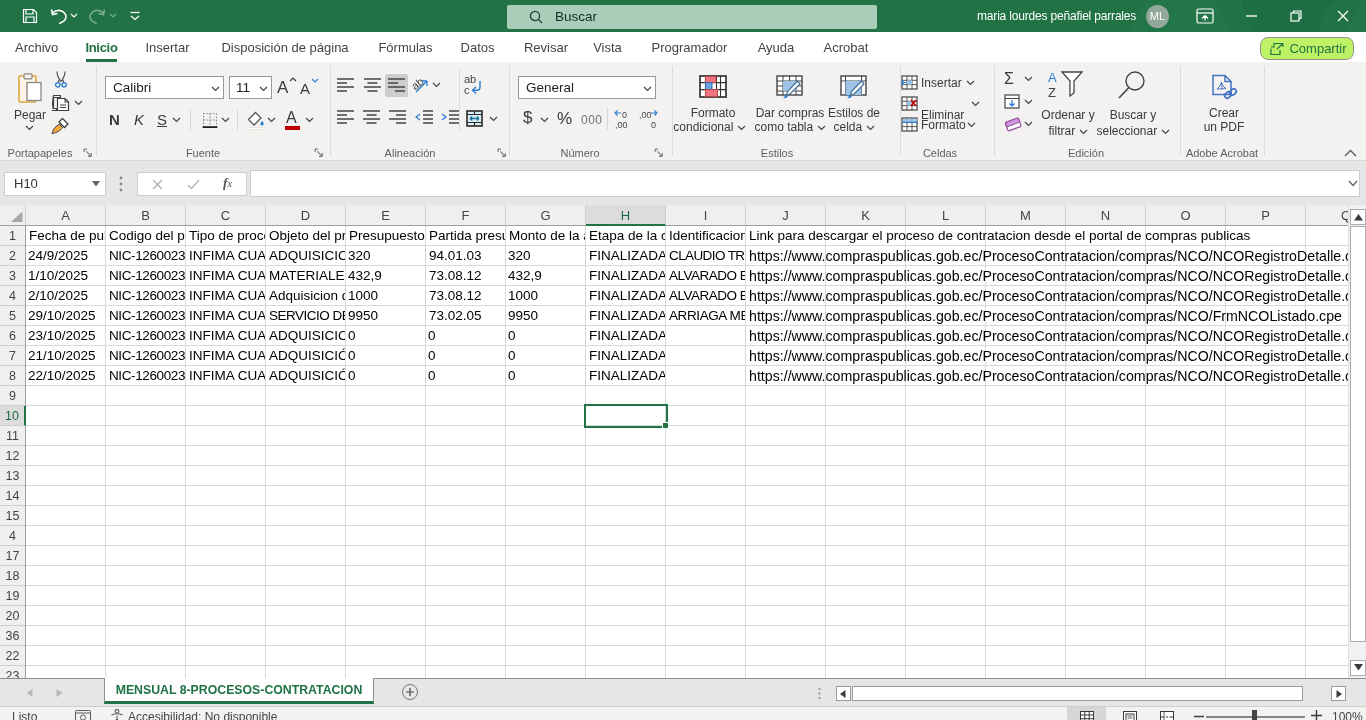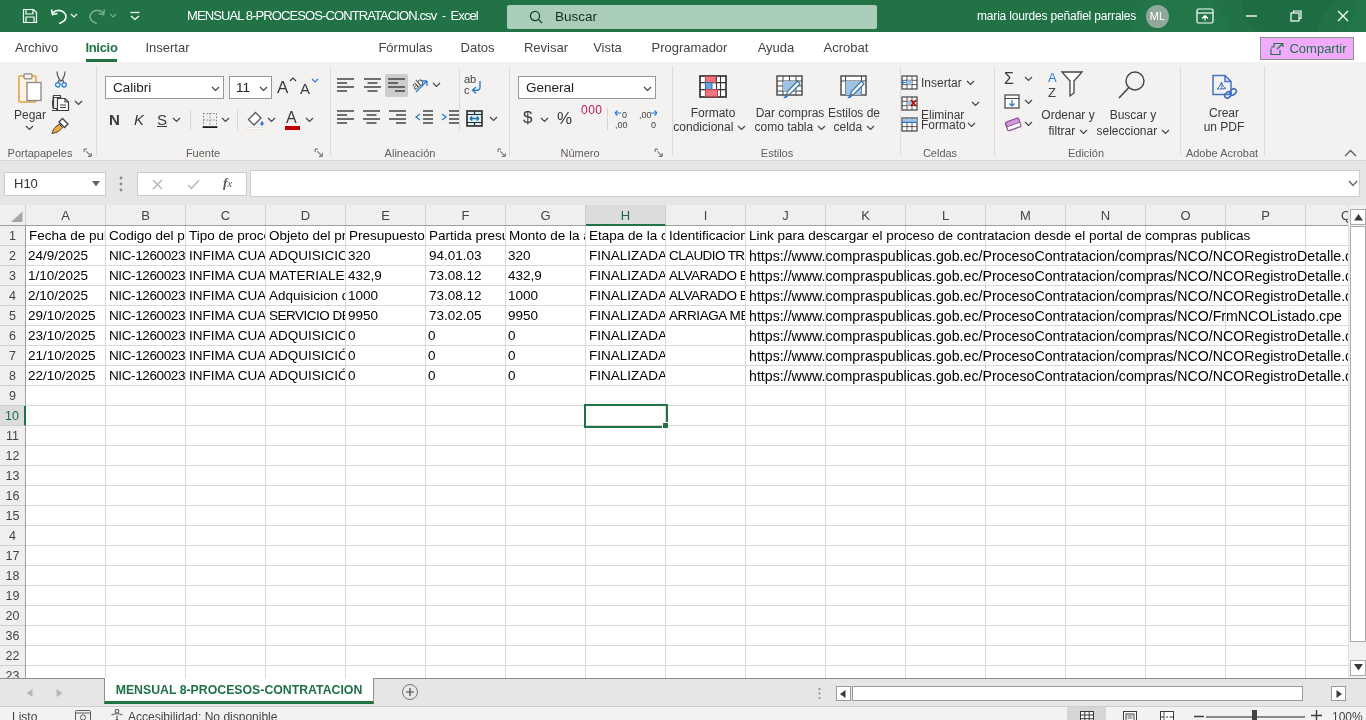--- a/index.html
+++ b/index.html
@@ -11,21 +11,21 @@
 #ttext{position:absolute;left:187px;top:0;height:32px;line-height:32px;color:#fff;font-size:13px;letter-spacing:-.9px;white-space:pre}
 #searchbox{position:absolute;left:507px;top:5px;width:370px;height:24px;background:#a9cdb9;border-radius:2px}
 #searchbox span{position:absolute;left:48px;top:4px;font-size:13.5px;color:#162b1f}
 #username{position:absolute;left:977px;top:0;height:32px;line-height:32px;font-size:12px;color:#fff;letter-spacing:-.18px}
 #mlav{position:absolute;left:1146px;top:5px;width:23px;height:23px;border-radius:50%;background:#93a89c;color:#fff;font-size:11px;text-align:center;line-height:23px}
 
 #tabrow{position:absolute;left:0;top:32px;width:1366px;height:30px;background:#fff}
 .rtab{position:absolute;top:0;height:30px;line-height:31px;font-size:13px;color:#444;text-align:center}
 .rtab.sel{color:#217346;font-weight:bold;letter-spacing:-.3px}
 .rtab.sel:after{content:"";position:absolute;left:2px;right:2px;bottom:0px;height:3px;background:#217346}
-#sharebtn{position:absolute;left:1260px;top:5px;width:94px;height:23px;border:1px solid #919191;border-radius:0;background:#f0abfc;color:#217346;font-size:13px;line-height:21px;text-align:center}
+#sharebtn{position:absolute;left:1260px;top:5px;width:94px;height:23px;border:1px solid #919191;border-radius:8px;background:#bef264;color:#217346;font-size:13px;line-height:21px;text-align:center}
 
 #ribbon{position:absolute;left:0;top:62px;width:1366px;height:99px;background:#f3f2f1;border-bottom:1px solid #d8d6d4;overflow:hidden}
 .gsep{position:absolute;top:4px;height:90px;width:1px;background:#dedcda}
 .glabel{position:absolute;top:84px;height:14px;line-height:14px;font-size:11px;color:#605e5c;text-align:center;white-space:nowrap}
 .launch{position:absolute;width:10px;height:10px}
 .btext{position:absolute;font-size:12px;color:#3b3a39;text-align:center;white-space:nowrap;line-height:14px}
 .combo{position:absolute;background:#fff;border:1px solid #999;height:23px;font-size:13.5px;color:#222;line-height:21px;white-space:nowrap}
 
 #fxbar{position:absolute;left:0;top:161px;width:1366px;height:44px;background:#e6e6e6}
 #namebox{position:absolute;left:4px;top:11px;width:102px;height:24px;background:#fff;border:1px solid #cfcdcb;font-size:13px;color:#333;line-height:22px;padding-left:9px}
@@ -81,21 +81,20 @@
     <path d="M14.5 4 c-3.5-3.5-9-3.5-12 0 c-2.3 2.6-1.8 6 .8 8.2 l4.5 2.5" fill="none" stroke="#fff" stroke-width="1.6"></path>
     <path d="M15.5 0.5 L14.5 5.5 L9.5 4.5" fill="none" stroke="#fff" stroke-width="1.6"></path>
   </svg>
   <svg style="left:109px;top:13px;opacity:.4" width="8" height="6" viewBox="0 0 8 6">
         <path d="M1 1 L4 4 L7 1" fill="none" stroke="#fff" stroke-width="1.1"></path>
       </svg>
   <svg style="left:129px;top:11px" width="12" height="10" viewBox="0 0 12 10">
         <path d="M1.5 1.5 h9" stroke="#fff" stroke-width="1.3"></path>
         <path d="M2 5 L6 8.5 L10 5" fill="none" stroke="#fff" stroke-width="1.3"></path>
       </svg>
-  <div id="ttext">MENSUAL 8-PROCESOS-CONTRATACION.csv&nbsp;&nbsp;-&nbsp;&nbsp;Excel</div>
   <div id="username">maria lourdes peñafiel parrales</div>
   <div id="searchbox">
     <svg style="position:absolute;left:21px;top:4px" width="16" height="16" viewBox="0 0 16 16">
           <circle cx="7" cy="7" r="4.6" fill="none" stroke="#1d4430" stroke-width="1.3"></circle>
           <path d="M10.5 10.5 L14 14" stroke="#1d4430" stroke-width="1.3"></path>
         </svg>
     <span>Buscar</span>
   </div>
   <div id="mlav">ML</div>
   <svg style="left:1196px;top:8px" width="18" height="16" viewBox="0 0 18 16">
@@ -112,20 +111,21 @@
   </svg>
   <svg style="left:1337px;top:10px" width="12" height="12" viewBox="0 0 12 12">
         <path d="M1 1 L11 11 M11 1 L1 11" stroke="#fff" stroke-width="1.3"></path>
       </svg>
 </div>
 
 <div id="tabrow">
   <div class="rtab" style="left:15px;width:42px">Archivo</div>
   <div class="rtab sel" style="left:84px;width:35px">Inicio</div>
   <div class="rtab" style="left:145px;width:45px">Insertar</div>
+  <div class="rtab" style="left:219px;width:132px">Disposición de página</div>
   <div class="rtab" style="left:378px;width:55px">Fórmulas</div>
   <div class="rtab" style="left:460px;width:35px">Datos</div>
   <div class="rtab" style="left:523px;width:46px">Revisar</div>
   <div class="rtab" style="left:593px;width:29px">Vista</div>
   <div class="rtab" style="left:651px;width:77px">Programador</div>
   <div class="rtab" style="left:757px;width:38px">Ayuda</div>
   <div class="rtab" style="left:823px;width:46px">Acrobat</div>
   <div id="sharebtn"><svg style="position:absolute;left:9px;top:4px" width="15" height="14" viewBox="0 0 15 14">
           <path d="M1 5 h3 v-3.5 h6 M10 8 v4.5 h-9 v-6" fill="none" stroke="#217346" stroke-width="1.2"></path>
           <path d="M7 7 L13 1.5 M13 1.5 h-3.5 M13 1.5 v3.5" fill="none" stroke="#217346" stroke-width="1.2"></path>
@@ -275,21 +275,21 @@
 
  <div class="combo" style="left:518px;top:14px;width:138px;padding-left:7px">General</div>
  <svg class="ab" style="left:643px;top:24px" width="9" height="6" viewBox="0 0 9 6">
         <path d="M1 1 L4.5 4.5 L8 1" fill="none" stroke="#444" stroke-width="1.2"></path>
       </svg>
  <div class="ab" style="left:523px;top:46px;font-size:17px;color:#3b3a39">$</div>
  <svg class="ab" style="left:540px;top:55px" width="9" height="6" viewBox="0 0 9 6">
         <path d="M1 1 L4.5 4.5 L8 1" fill="none" stroke="#444" stroke-width="1.2"></path>
       </svg>
  <div class="ab" style="left:557px;top:47px;font-size:17px;color:#3b3a39">%</div>
- <div class="ab" style="left:581px;top:41px;font-size:12px;color:#be185d;letter-spacing:.5px">000</div>
+ <div class="ab" style="left:581px;top:51px;font-size:12px;color:#737373;letter-spacing:.5px">000</div>
  <div class="ab" style="left:607px;top:46px;width:1px;height:22px;background:#d8d6d4"></div>
  <svg class="ab" style="left:613px;top:47px" width="20" height="20" viewBox="0 0 20 20">
    <path d="M8 4 L2 4 M2 4 l2.5-2.5 M2 4 l2.5 2.5" stroke="#2b7cd3" stroke-width="1.2" fill="none"></path>
    <text x="9" y="9" font-size="9" fill="#444" font-family="Liberation Sans">0</text>
    <text x="2" y="19" font-size="9" fill="#444" font-family="Liberation Sans">,00</text>
  </svg>
  <svg class="ab" style="left:639px;top:47px" width="20" height="20" viewBox="0 0 20 20">
    <path d="M12 4 L18 4 M18 4 l-2.5-2.5 M18 4 l-2.5 2.5" stroke="#2b7cd3" stroke-width="1.2" fill="none"></path>
    <text x="0" y="9" font-size="9" fill="#444" font-family="Liberation Sans">,00</text>
    <text x="12" y="19" font-size="9" fill="#444" font-family="Liberation Sans">0</text>
@@ -485,21 +485,21 @@
     <div class="rh" style="top:60px">4</div>
     <div class="rh" style="top:80px">5</div>
     <div class="rh" style="top:100px">6</div>
     <div class="rh" style="top:120px">7</div>
     <div class="rh" style="top:140px">8</div>
     <div class="rh" style="top:160px">9</div>
     <div class="rh rhsel" style="top:180px">10</div>
     <div class="rh" style="top:200px">11</div>
     <div class="rh" style="top:220px">12</div>
     <div class="rh" style="top:240px">13</div>
-    <div class="rh" style="top:260px">16</div>
+    <div class="rh" style="top:260px">14</div>
     <div class="rh" style="top:280px">15</div>
     <div class="rh" style="top:300px">4</div>
     <div class="rh" style="top:320px">17</div>
     <div class="rh" style="top:340px">18</div>
     <div class="rh" style="top:360px">19</div>
     <div class="rh" style="top:380px">20</div>
     <div class="rh" style="top:400px">36</div>
     <div class="rh" style="top:420px">22</div>
     <div class="rh" style="top:440px">23</div>
   </div>

